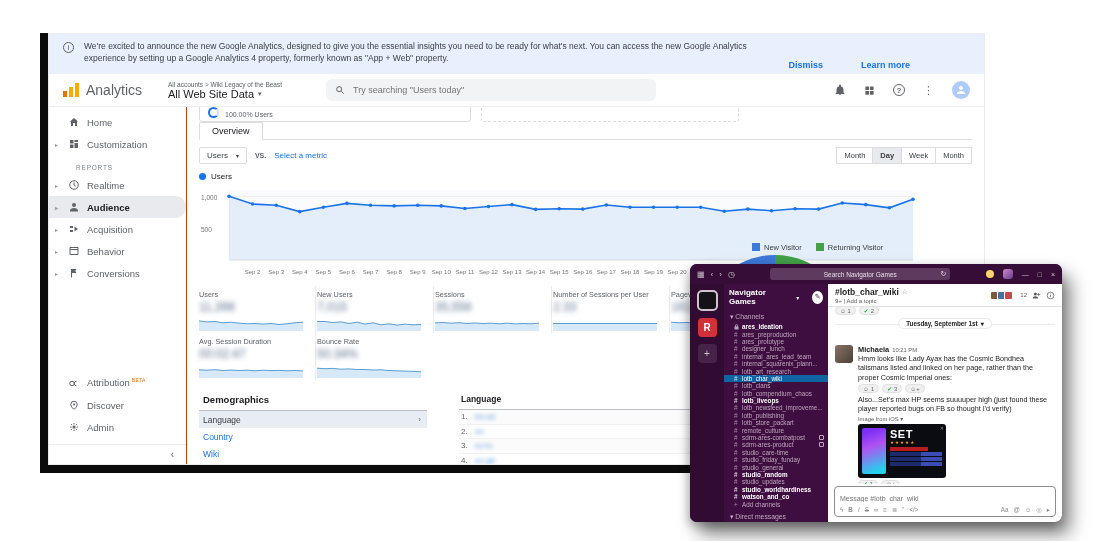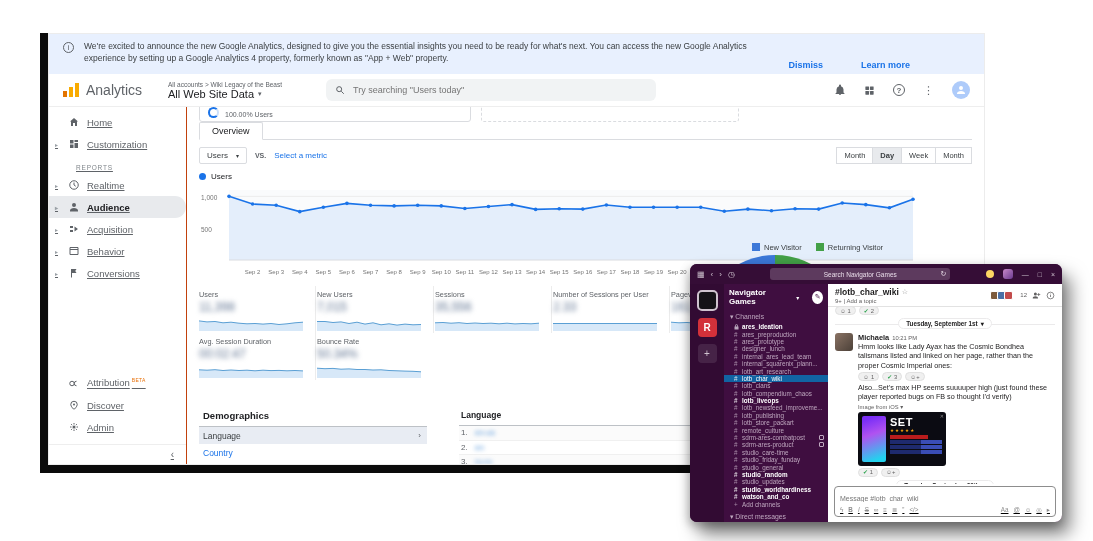--- a/index.html
+++ b/index.html
@@ -26,21 +26,21 @@
   .acct .prop{font-size:11px;color:#202124;display:flex;align-items:center;gap:4px;}
   .gsearch{margin-left:44px;width:330px;height:22px;background:#f1f3f4;border-radius:6px;display:flex;align-items:center;padding:0 9px;gap:8px;}
   .gsearch input{border:0;background:transparent;outline:none;font-size:9px;color:#5f6368;width:100%;font-family:inherit;}
   .hicons{margin-left:auto;display:flex;align-items:center;gap:18px;color:#5f6368;}
   .help{width:12px;height:12px;border:1.3px solid #5f6368;border-radius:50%;font-size:8px;font-weight:bold;}
   .kebab{font-size:11px;color:#5f6368;}
   .avatar{width:18px;height:18px;border-radius:50%;background:#aecbfa;}
   .avatar svg{margin:2px auto;}
 
   .gbody{display:flex;height:357px;}
-  #ga-side{width:137px;flex:0 0 auto;display:flex;flex-direction:column;padding-top:4px;font-size:9.5px;color:#5f6368;text-decoration:underline;}
+  #ga-side{width:137px;flex:0 0 auto;display:flex;flex-direction:column;padding-top:4px;font-size:9.5px;color:#5f6368;}
   .sitem{display:flex;align-items:center;height:22px;padding-left:6px;gap:7px;cursor:pointer;border-radius:0 16px 16px 0;}
   .sitem .arr{width:6px;font-size:6px;color:#9aa0a6;}
   .sitem .sic{width:12px;height:12px;color:#5f6368;}
   .sitem.sel{background:#e8eaed;color:#202124;font-weight:bold;}
   .ssection{font-size:6.5px;letter-spacing:.8px;color:#80868b;margin:9px 0 3px 27px;}
   .sspacer{flex:1;}
   .beta{font-size:5px;color:#e8710a;vertical-align:super;margin-left:2px;letter-spacing:.3px;}
   .sfoot{border-top:1px solid #eee;margin-top:6px;height:20px;display:flex;align-items:center;justify-content:flex-end;padding-right:12px;color:#5f6368;font-size:10px;cursor:pointer;}
 
   .gmain{flex:1;position:relative;padding:0 12px;overflow:hidden;border-left:1px solid #c2410c;}
@@ -67,21 +67,21 @@
   .donut{position:absolute;left:512px;top:148px;width:152px;height:152px;border-radius:50%;
          background:conic-gradient(#43a047 0deg 128deg,#3c78d8 128deg 360deg);}
   .donut .hole{position:absolute;left:34px;top:34px;width:84px;height:84px;border-radius:50%;background:#fff;}
 
   #metrics{display:flex;flex-wrap:wrap;width:712px;margin-top:6px;}
   .mcard{width:117px;padding:4px 6px 2px 0;margin-right:1px;border-right:1px solid #ececec;height:47px;}
   .mcard:nth-child(6),.mcard:nth-child(8){border-right:0;}
   .mlabel{font-size:7.3px;color:#5f6368;white-space:nowrap;overflow:hidden;}
   .mval{font-size:12px;color:#5e7robot290;}
   .mval{font-size:12px;color:#5e7290;filter:blur(2.5px);margin:1px 0;}
-  .demo{display:flex;margin-top:26px;}
+  .demo{display:flex;margin-top:10px;}
   .dleft{width:228px;}
   .dhead{font-size:9.5px;font-weight:bold;color:#202124;padding:4px 0 5px 4px;border-bottom:1px solid #bdc1c6;}
   .drow{display:flex;align-items:center;height:17px;font-size:8.5px;color:#1a73e8;padding:0 6px 0 4px;cursor:pointer;}
   .drow.sel{background:#e8ecf3;color:#3c4043;}
   .drow .rarr{margin-left:auto;color:#5f6368;font-size:8px;}
   .dtable{flex:1;margin-left:32px;}
   .dthead{font-size:8.5px;font-weight:bold;color:#202124;padding:4px 0 5px 2px;border-bottom:1px solid #bdc1c6;}
   .trow{display:flex;align-items:center;height:14.5px;font-size:8px;border-bottom:1px solid #f0f0f0;padding-left:2px;}
   .trow:nth-child(odd){background:#fbfbfb;}
   .tnum{color:#5f6368;width:14px;}
@@ -125,38 +125,38 @@
   .avcount{font-size:6px;color:#616061;margin-left:2px;}
   .msgs{flex:1;padding:1px 7px 0;overflow:hidden;font-size:7.2px;color:#1d1c1d;}
   .chiprow{display:flex;gap:3px;margin-top:-2px;}
   .rchip{display:inline-flex;align-items:center;gap:2px;background:#f0f0f0;border:1px solid #e0e0e0;border-radius:7px;
          font-size:5.8px;color:#616061;padding:0 4px;height:9px;}
   .rchip .ck{color:#2ea44f;}
   .divider{position:relative;text-align:center;margin:3px 0;}
   .divider:before{content:"";position:absolute;left:0;right:0;top:50%;border-top:1px solid #ebeaeb;}
   .divpill{position:relative;display:inline-flex;align-items:center;gap:3px;background:#fff;border:1px solid #ebeaeb;border-radius:9px;
            padding:1px 7px;font-size:6.3px;font-weight:bold;color:#1d1c1d;}
-  .msg{display:flex;gap:5px;margin-top:4px;}
+  .msg{display:flex;gap:5px;margin-top:16px;}
   .mav{width:18px;height:18px;border-radius:3px;flex:0 0 auto;}
   .mav.michaela{background:linear-gradient(135deg,#8a7364,#4b4038);}
   .mbody{flex:1;min-width:0;}
   .mname{font-weight:bold;font-size:7.4px;display:flex;align-items:center;gap:3px;}
   .mtime{font-weight:normal;font-size:5.8px;color:#616061;}
   .mtext{line-height:1.3;font-size:7.2px;}
   .attlabel{font-size:5.8px;color:#616061;margin-top:2px;}
   .imgcard{width:88px;height:54px;background:#0b0b12;border-radius:3px;margin-top:2px;position:relative;display:flex;padding:4px;gap:4px;}
   .imgcard .x{position:absolute;right:2px;top:1px;color:#888;font-size:5px;}
   .charart{width:26px;height:100%;border-radius:2px;background:linear-gradient(160deg,#7b2ff7 10%,#b052f0 40%,#22d3ee 90%);}
   .cardinfo{flex:1;}
   .cardttl{color:#fff;font-weight:bold;font-size:11px;letter-spacing:.5px;}
   .stars{color:#f59e0b;font-size:4.5px;letter-spacing:1px;}
   .redbar{width:38px;height:4px;background:#b91c1c;margin-top:2px;}
   .statrow{width:52px;height:3.5px;background:#1e2a6e;margin-top:1.5px;}
   .statrow i{display:block;height:100%;width:40%;background:#3a4db5;float:right;}
-  .composer{flex:0 0 auto;margin:2px 6px 5px;border:1px solid #8d8d8d;border-radius:4px;text-decoration:underline;}
+  .composer{flex:0 0 auto;margin:2px 6px 5px;border:1px solid #8d8d8d;border-radius:4px;}
   .composer input{width:100%;border:0;outline:none;font-size:7px;color:#1d1c1d;padding:3px 5px 2px;font-family:inherit;}
   .ctools{display:flex;align-items:center;gap:5px;padding:1px 5px 3px;color:#8d8d8d;font-size:6.3px;}
   .ctools .right{margin-left:auto;display:flex;gap:5px;align-items:center;}
   .strike{text-decoration:line-through;}
 </style>
 </head>
 <body>
 
 <div id="ga">
 

